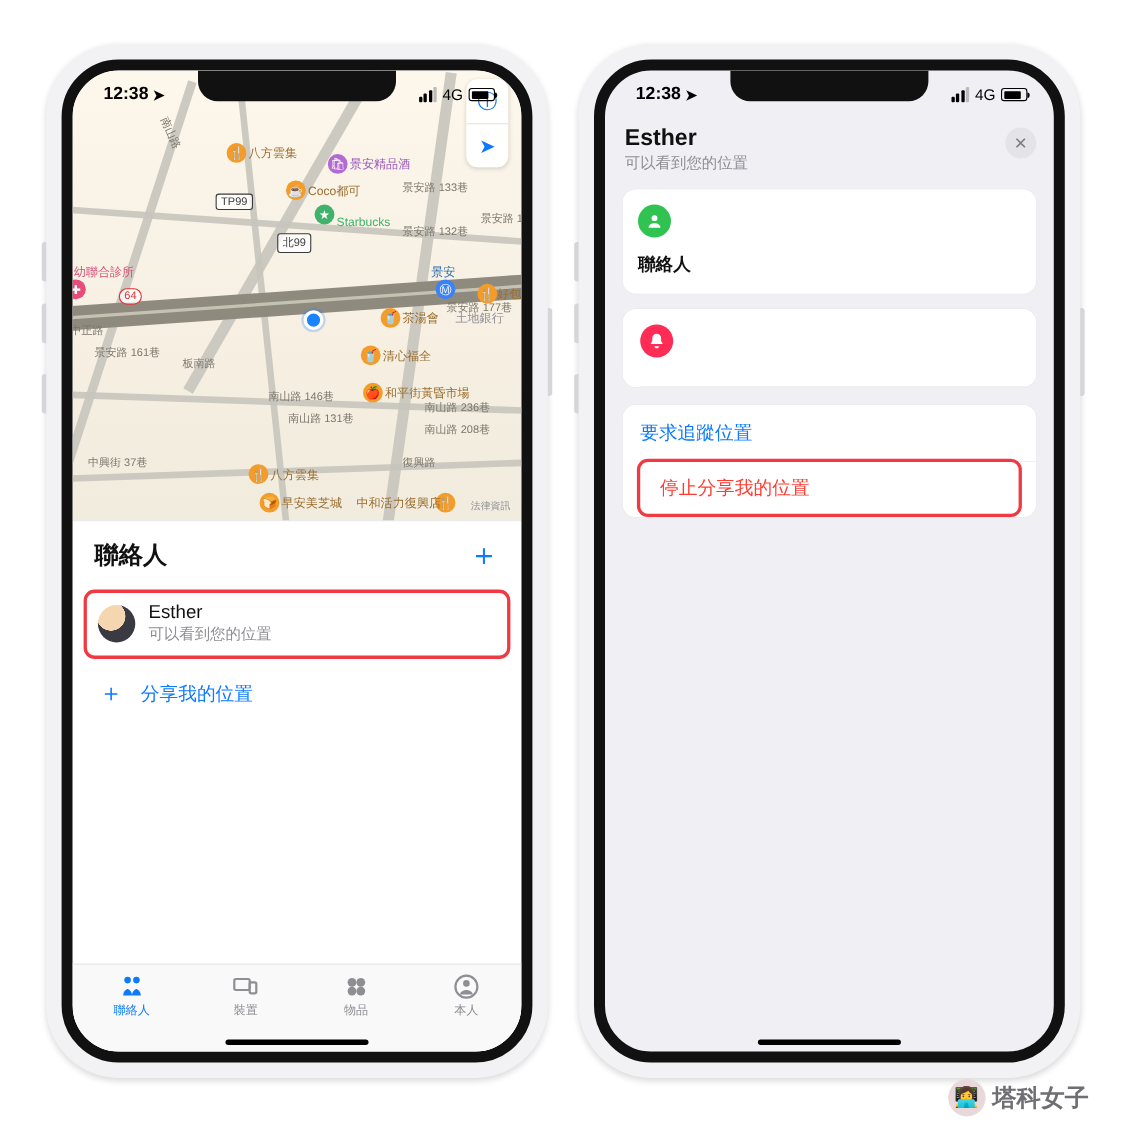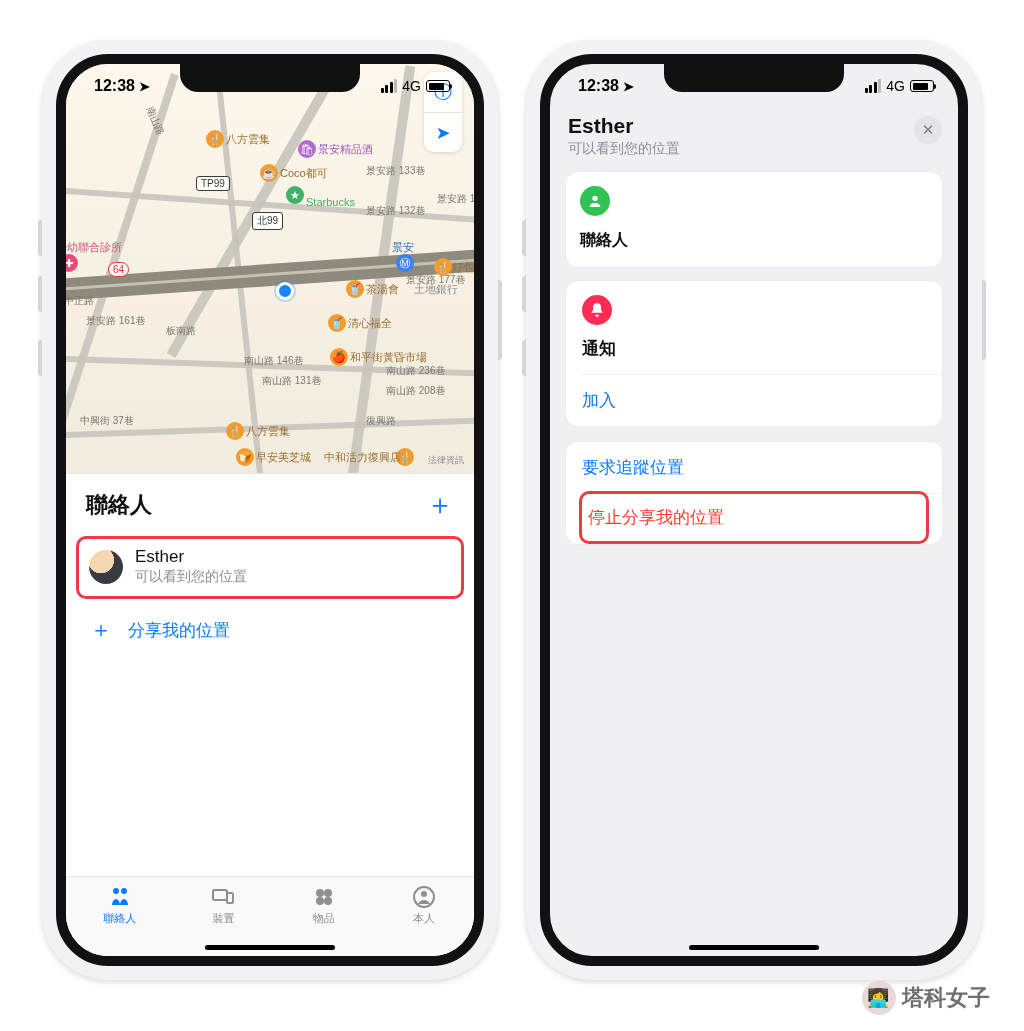--- a/index.html
+++ b/index.html
@@ -234,21 +234,21 @@
   .action-card .row{padding:14px 16px;font-size:17px;}
   .action-card .row.blue{color:#0b7aff;}
   .action-card .row.red{color:#ff3b30;}
   .action-card .divider{margin-left:16px;}
 
   .highlight-wrap{
     margin:-3px 13px 0;
     border:3px solid #ef3a43;border-radius:10px;
     padding:0;
   }
-  .highlight-wrap .row{padding:12px 6px;}
+  .highlight-wrap .row{padding:12px 18px;}
 
   
   .watermark{
     position:absolute; right:34px; bottom:16px;
     display:flex;align-items:center;gap:6px;
     font-size:22px;font-weight:600;color:#6e6e73;
   }
   .watermark .wm-icon{
     width:34px;height:34px;border-radius:50%;
     background:#e9d8db;display:flex;align-items:center;justify-content:center;
@@ -464,24 +464,22 @@
         </div>
       </div>
 
       <div class="card">
         <div class="section">
           <div class="notif-icon">
             <svg width="16" height="16" viewBox="0 0 24 24">
                 <path fill="#fff" d="M12 2a6 6 0 0 0-6 6v4l-2 3v1h16v-1l-2-3V8a6 6 0 0 0-6-6zm0 20a3 3 0 0 0 3-3H9a3 3 0 0 0 3 3z"></path>
               </svg>
           </div>
-          <h3>通知</h3>
         </div>
         <div class="divider"></div>
-        <div class="section link-row">加入</div>
       </div>
 
       <div class="action-card">
         <div class="row blue">要求追蹤位置</div>
         <div class="divider"></div>
         <div class="highlight-wrap">
           <div class="row red">停止分享我的位置</div>
         </div>
       </div>
 

